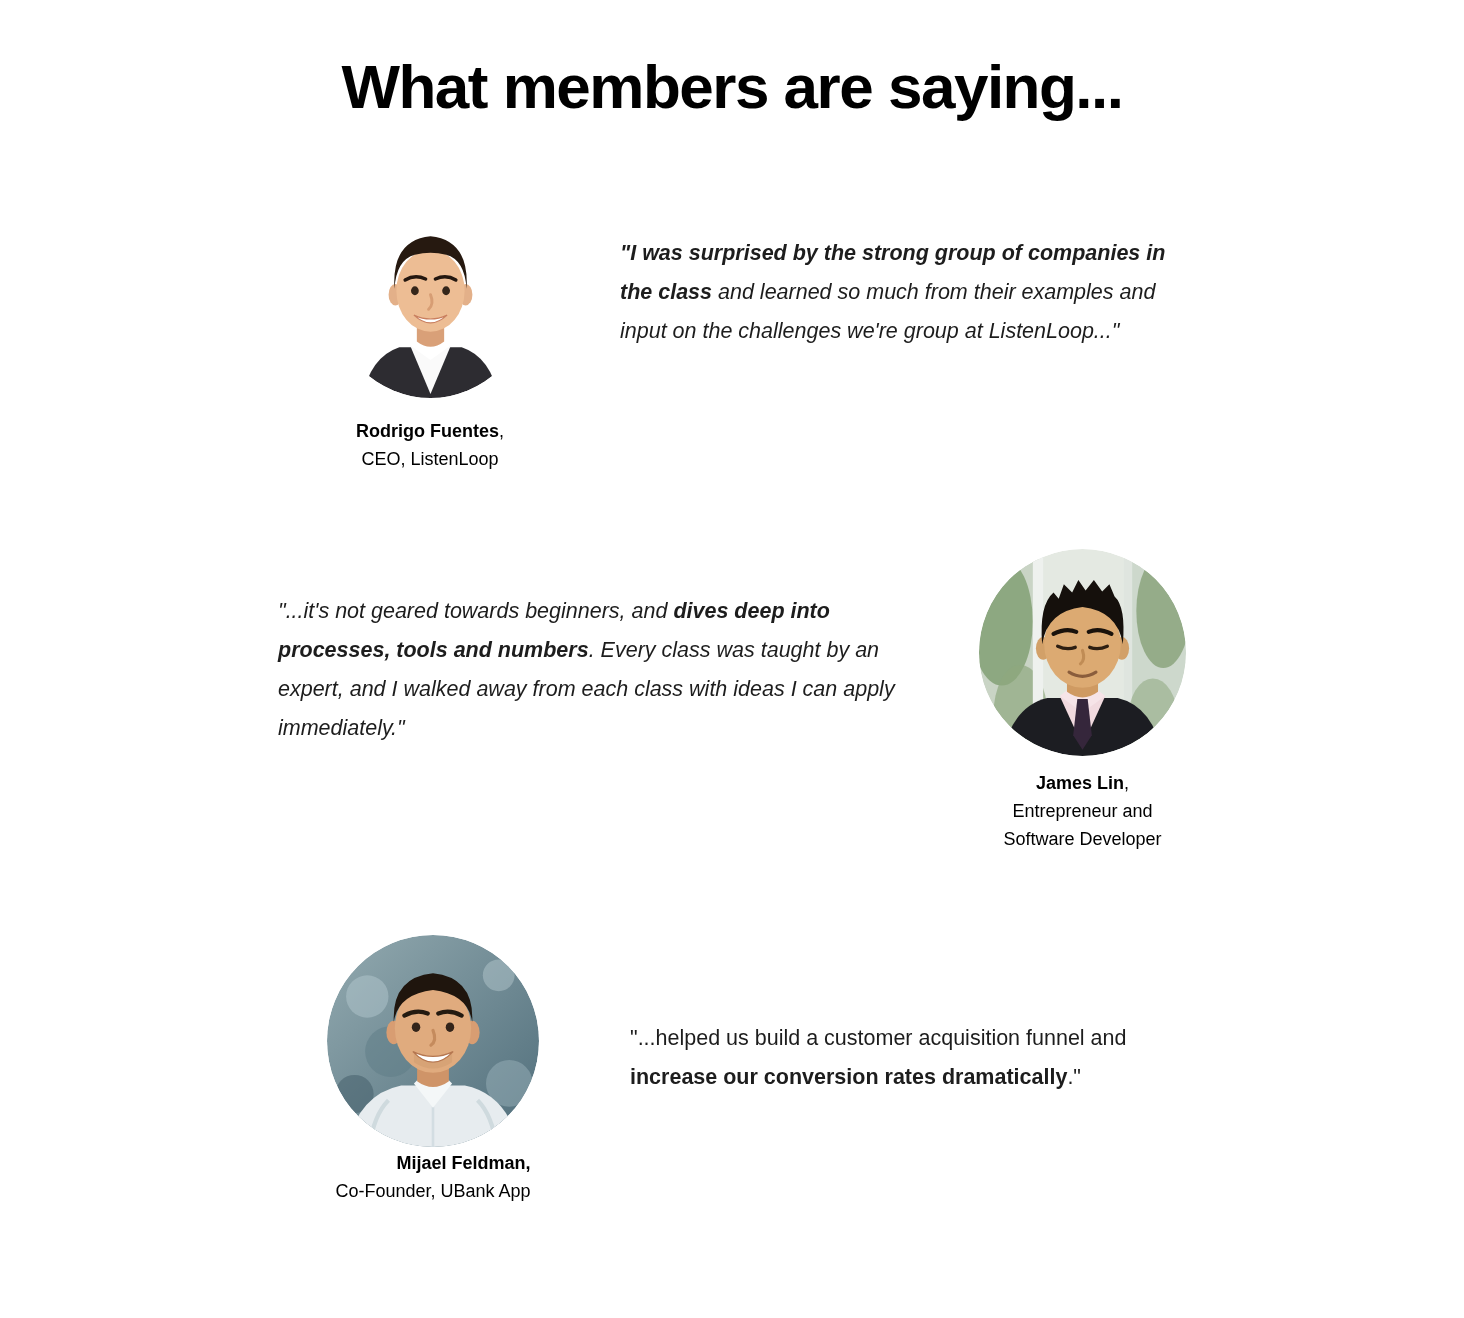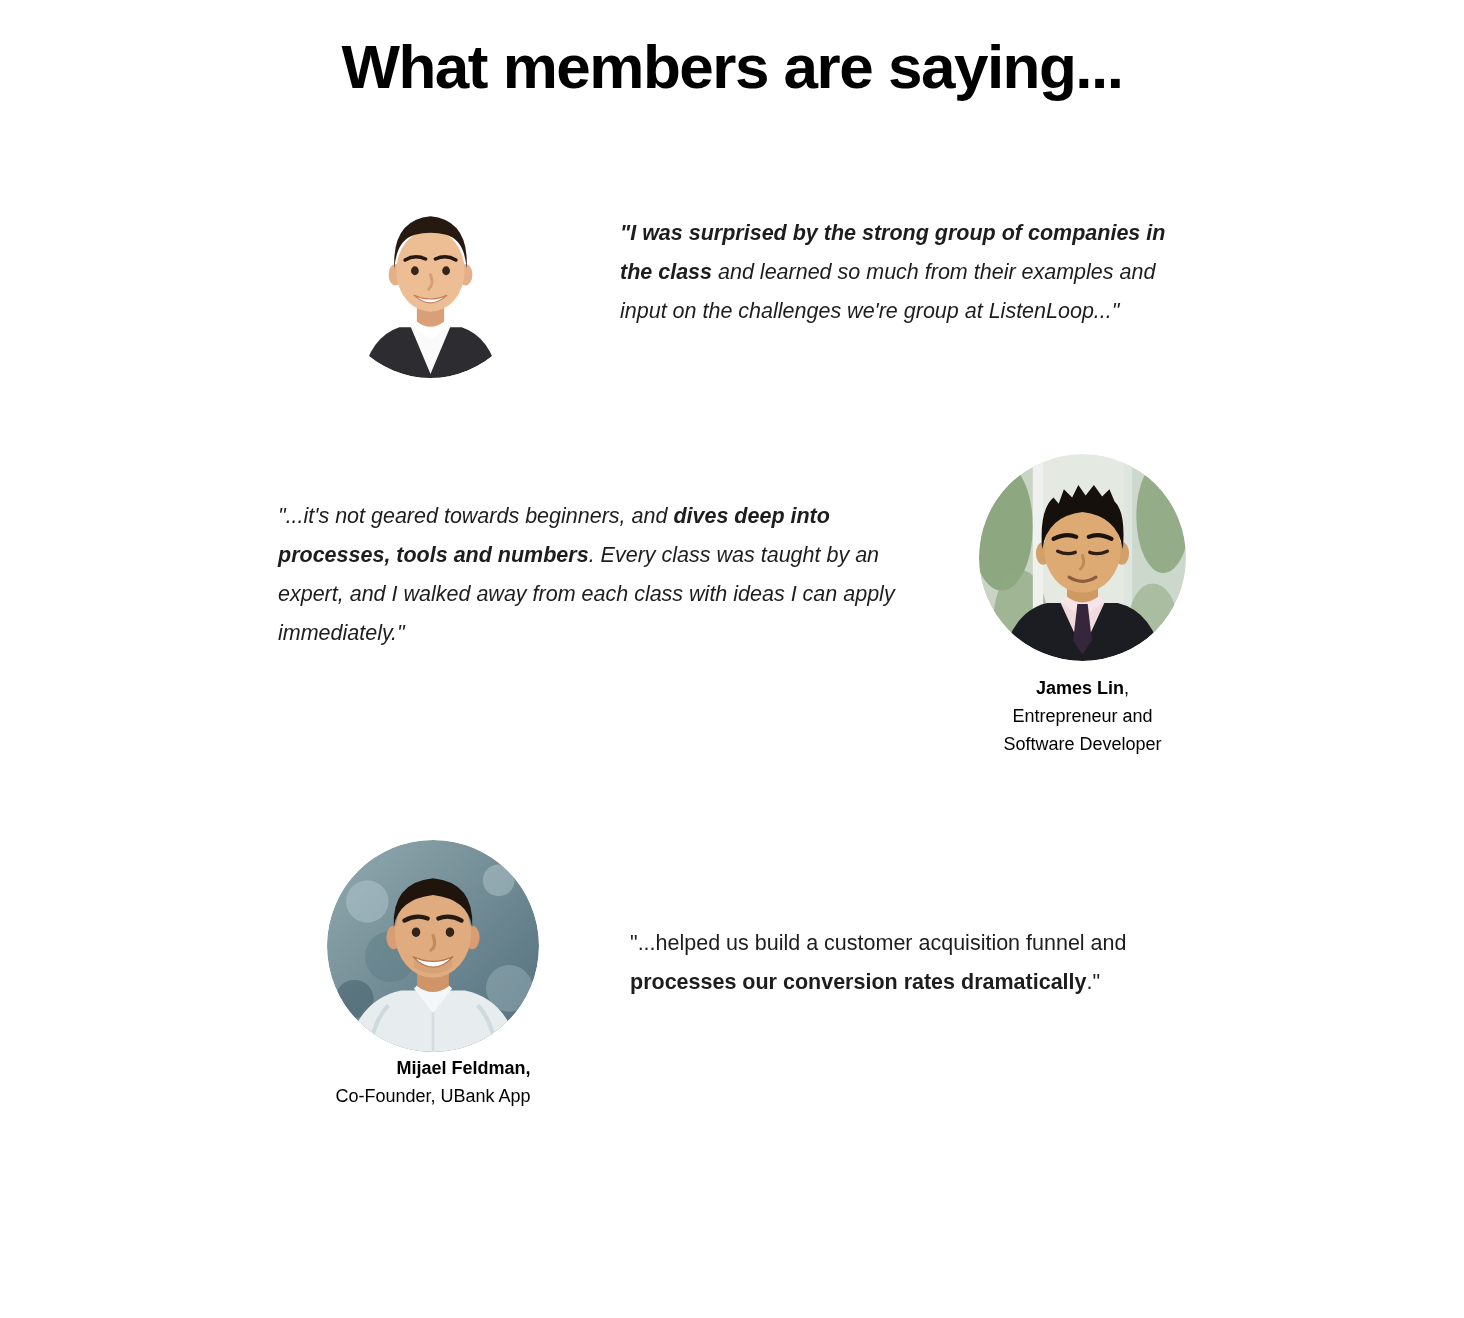--- a/index.html
+++ b/index.html
@@ -12,21 +12,21 @@
     width: 1464px;
     min-height: 1318px;
   }
   .container {
     width: 908px;
     margin: 0 auto;
     padding-bottom: 110px;
   }
   .page-title {
     margin: 0;
-    padding-top: 28px;
+    padding-top: 48px;
     font-size: 62px;
     line-height: 78px;
     font-weight: bold;
     letter-spacing: -1.5px;
     color: #000;
     text-align: center;
     white-space: nowrap;
   }
   .row {
     display: flex;
@@ -106,20 +106,24 @@
             <ellipse cx="100" cy="90" rx="35" ry="42" fill="#edbd94"></ellipse>
             <path d="M63 88 Q60 38 100 34 Q140 38 137 88 Q135 58 116 53 Q100 49 84 53 Q65 58 63 88 Z" fill="#261910"></path>
             <path d="M74 79 q10 -6 21 -1" stroke="#24170f" stroke-width="3.5" fill="none" stroke-linecap="round"></path>
             <path d="M105 78 q11 -5 21 1" stroke="#24170f" stroke-width="3.5" fill="none" stroke-linecap="round"></path>
             <ellipse cx="84" cy="90" rx="4" ry="4.5" fill="#35261a"></ellipse>
             <ellipse cx="116" cy="90" rx="4" ry="4.5" fill="#35261a"></ellipse>
             <path d="M100 94 q4 10 -2 15" stroke="#d79d74" stroke-width="3" fill="none" stroke-linecap="round"></path>
             <path d="M83 115 Q100 131 117 115 Q100 123 83 115 Z" fill="#ffffff" stroke="#c97f5f" stroke-width="1.2"></path>
           </g>
         </svg>
+      </div>
+      <div class="caption">
+        <div><span class="name">Rodrigo Fuentes</span><span>,</span></div>
+        <div>CEO, ListenLoop</div>
       </div>
     </div>
     <div class="quote italic"><span class="b">"I was surprised by the strong group of companies in the class</span><span> and learned so much from their examples and input on the challenges we're group at ListenLoop..."</span></div>
   </section>
 
   <section class="row row-2">
     <div class="quote italic"><span>"...it's not geared towards beginners, and </span><span class="b">dives deep into processes, tools and numbers</span><span>. Every class was taught by an expert, and I walked away from each class with ideas I can apply immediately."</span></div>
     <div class="avatar-block">
       <div class="avatar">
         <svg viewBox="0 0 200 200" xmlns="http://www.w3.org/2000/svg">
@@ -200,16 +204,16 @@
             <path d="M100 90 q4 10 -2 14" stroke="#c58b5d" stroke-width="3" fill="none" stroke-linecap="round"></path>
             <path d="M81 110 Q100 130 119 110 Q100 119 81 110 Z" fill="#ffffff" stroke="#b5764f" stroke-width="1.2"></path>
           </g>
         </svg>
       </div>
       <div class="caption">
         <div><span class="name">Mijael Feldman,</span><span></span></div>
         <div>Co-Founder, UBank App</div>
       </div>
     </div>
-    <div class="quote"><span>"...helped us build a customer acquisition funnel and </span><span class="b">processes our conversion rates dramatically</span><span>."</span></div>
+    <div class="quote"><span>"...helped us build a customer acquisition funnel and </span><span class="b">increase our conversion rates dramatically</span><span>."</span></div>
   </section>
 
 </div>
 
 </body></html>

